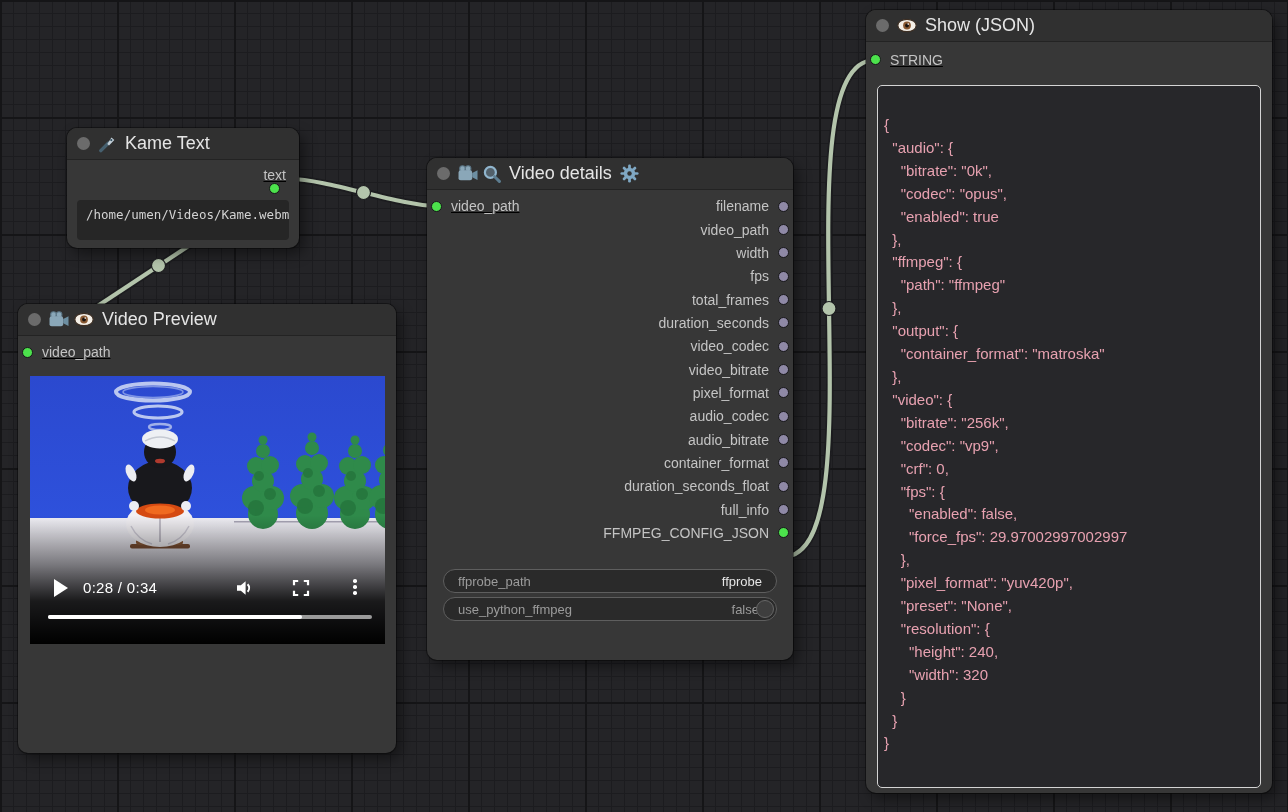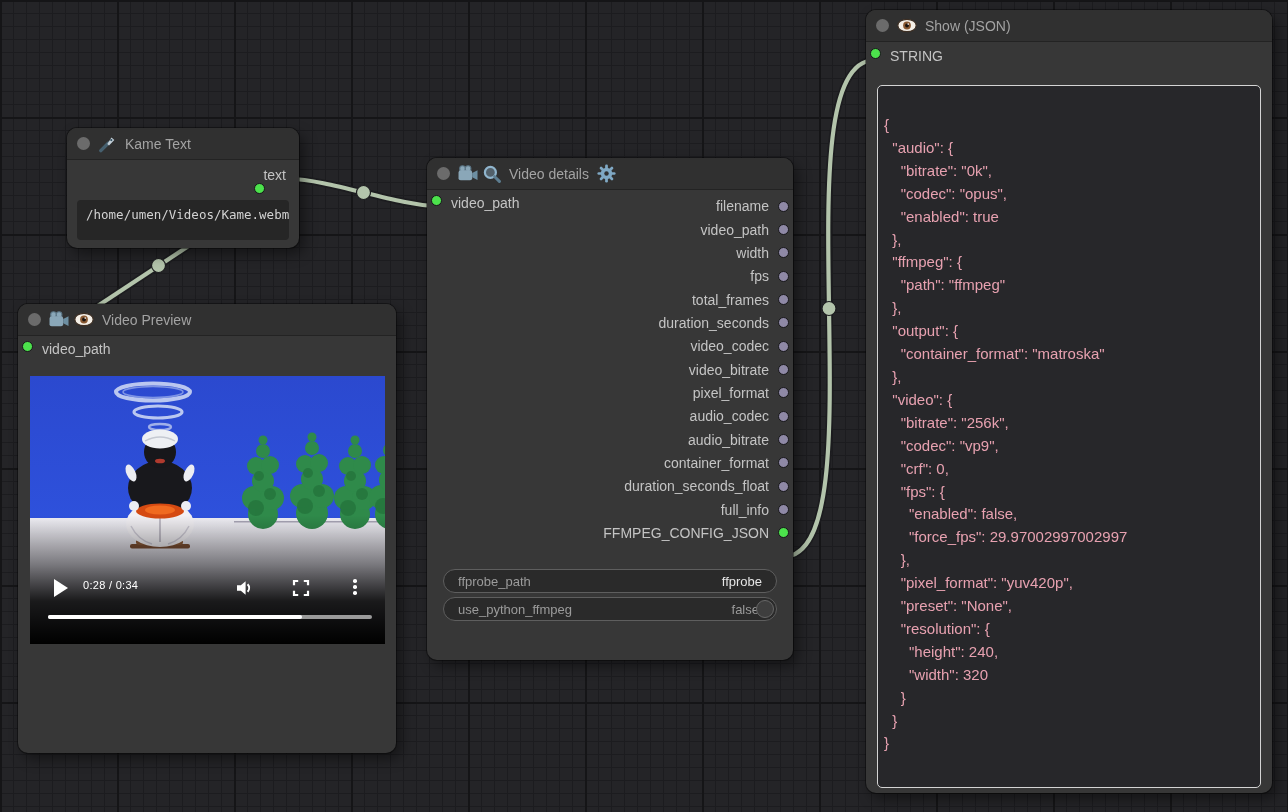--- a/index.html
+++ b/index.html
@@ -28,25 +28,25 @@
   .node {
     position:absolute; z-index:2; background:#373737; border-radius:10px;
     box-shadow:0 0 0 1px rgba(0,0,0,.38), 5px 6px 14px rgba(0,0,0,.45);
   }
   .node-header {
     height:32px; background:#303030; border-radius:10px 10px 0 0;
     border-bottom:1px solid #232323;
     display:flex; align-items:center; padding:0 10px; gap:8px;
   }
   .collapse-dot { width:13px; height:13px; border-radius:50%; background:#6b6b6b; flex:none; }
-  .node-title { color:#a3a3a3; font-size:14px; white-space:nowrap; }
+  .node-title { color:#e5e5e5; font-size:18px; white-space:nowrap; }
   .hicon { display:inline-flex; flex:none; }
   .hicon + .hicon { margin-left:-4px; }
 
-  .slot { position:absolute; height:23px; display:flex; align-items:flex-start; }
+  .slot { position:absolute; height:23px; display:flex; align-items:center;text-decoration:underline; }
   .slot.in  { left:4px; }
   .slot.out { right:4px; flex-direction:column; }
   .port { width:11px; height:11px; border-radius:50%; background:#8f89a6;
           border:1px solid #17171a; flex:none; }
   .port.connected { background:#4ce24c; }
   .slot-label { color:#c4c4c4; font-size:14px; margin:0 9px; white-space:nowrap; }
 
   .out-rows { position:absolute; top:36.5px; left:0; right:4px; }
   .out-row { height:23.35px; display:flex; justify-content:flex-end; align-items:center; }
 
@@ -83,21 +83,21 @@
   
   .video-wrap { position:absolute; left:12px; top:72px; width:355px; height:268px;
     background:#000; overflow:hidden; }
   .video-scene { position:absolute; inset:0; }
   .video-shade { position:absolute; inset:0;
     background:linear-gradient(to bottom, transparent 52%, rgba(0,0,0,.45) 70%,
                rgba(0,0,0,.88) 84%, #000 100%); }
   .ctrl { position:absolute; color:#fff; }
   .play-tri { left:24px; top:203px; width:0; height:0;
     border-left:14px solid #fff; border-top:9px solid transparent; border-bottom:9px solid transparent; }
-  .time-text { left:53px; top:203px; font-size:11px; letter-spacing:.3px; }
+  .time-text { left:53px; top:203px; font-size:15px; letter-spacing:.3px; }
   .vol-ic { left:204px; top:202px; }
   .fs-ic { left:262px; top:203px; }
   .menu-ic { left:323px; top:203px; display:flex; flex-direction:column; gap:2.6px; }
   .menu-ic i { width:3.6px; height:3.6px; border-radius:50%; background:#fff; }
   .progress { position:absolute; left:18px; top:239px; width:324px; height:4px;
     border-radius:2px; background:#9a9a9a; }
   .progress-fill { position:absolute; left:0; top:0; bottom:0; width:254px;
     border-radius:2px; background:#fff; }
 </style>
 </head>

